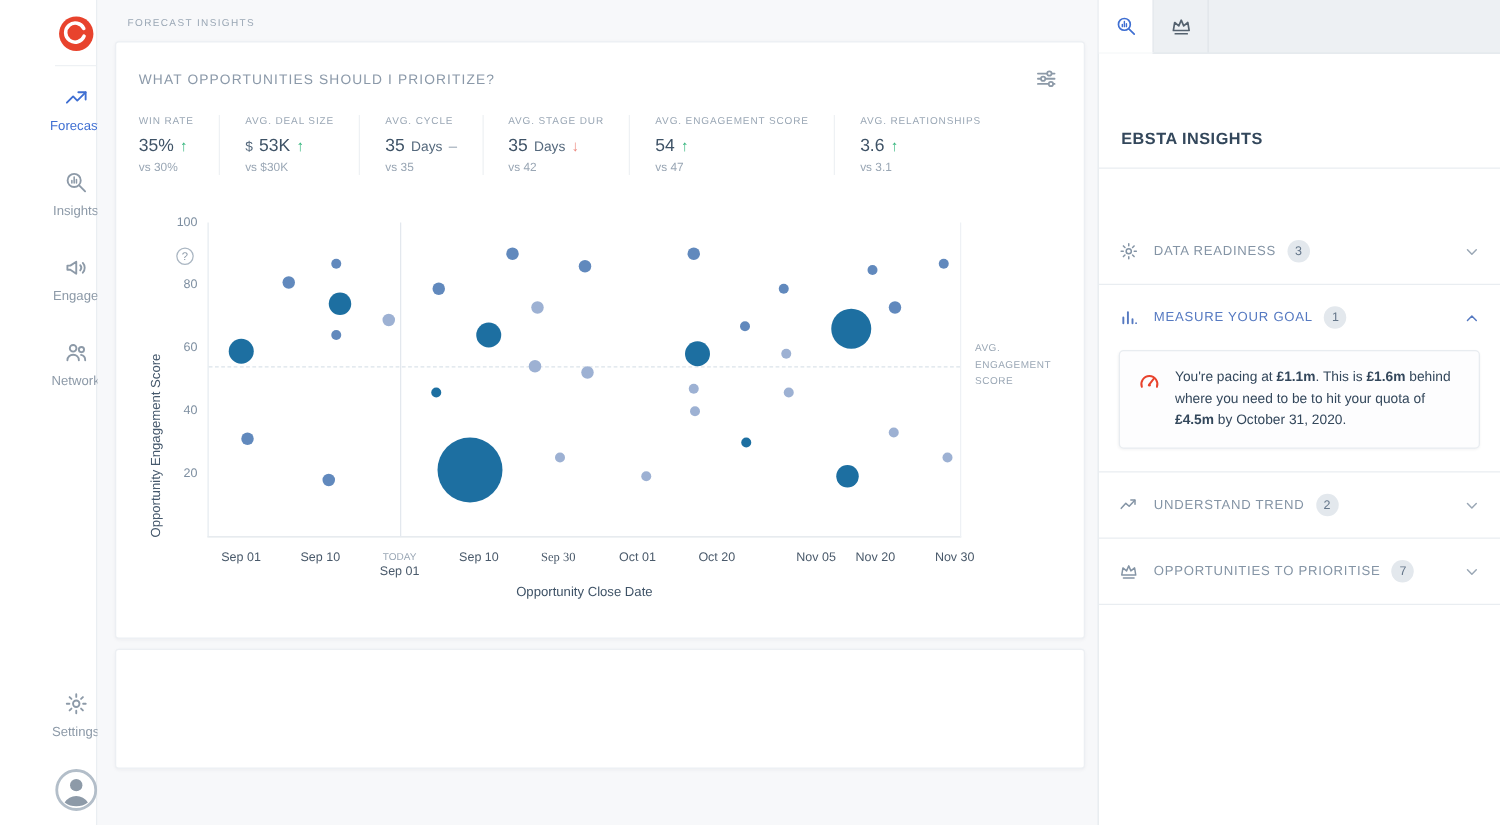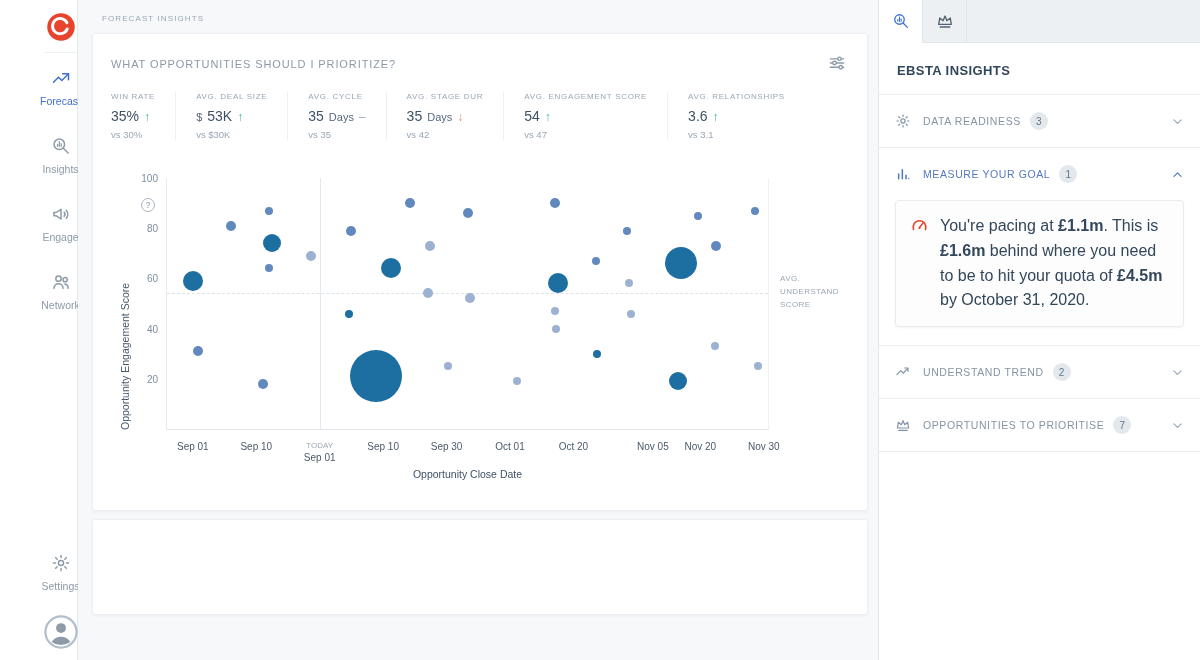--- a/index.html
+++ b/index.html
@@ -62,40 +62,40 @@
   .x-tick .today { display:block; font-size:8px; color:#9aa7b5; margin-bottom:1px; }
   .today-line { position:absolute; top:0; bottom:0; width:1px; background:#e3e8ee; }
   .avg-line { position:absolute; left:0; right:0; border-top:1px dashed #dbe3ea; }
   .bubble { position:absolute; border-radius:50%; transform:translate(-50%,-50%); cursor:pointer; }
   .right-label { position:absolute; left:calc(100% + 12px); top:38%; font-size:8px; letter-spacing:.4px; color:#9aa7b5; line-height:1.6; }
   .x-axis-label { position:absolute; left:55px; right:80px; top:298px; text-align:center; font-size:10.5px; color:#3e5266; }
 
   .empty-card { margin-top:8px; height:96px; }
 
   
-  .insights { width:322px; min-width:322px; background:#fff; border-left:1px solid #e2e7ec; display:flex; flex-direction:column; }
+  .insights { width:322px; min-width:322px; background:#fff; border-left:1px solid #e2e7ec; display:flex; flex-direction:column;gap:40px; }
   .tabs { height:43px; background:#edf0f3; display:flex; border-bottom:1px solid #e2e7ec; }
   .tab { width:44px; display:flex; align-items:center; justify-content:center; color:#55626f; cursor:pointer; border-right:1px solid #dfe4e9; position:relative; }
   .tab .icn svg { width:18px; height:18px; display:block; }
   .tab.active { background:#fff; color:#3f6fd2; }
   .tab.active::after { content:''; position:absolute; left:0; right:0; bottom:-1px; height:1px; background:#fff; }
   .panel-title { margin:0; padding:20px 18px 16px; font-size:13px; font-weight:700; letter-spacing:.4px; color:#33475b; border-bottom:1px solid #e9edf1; }
   .insight-section { border-bottom:1px solid #e9edf1; }
   .section-head { display:flex; align-items:center; padding:17px 16px; cursor:pointer; color:#8494a5; }
   .section-head .icn svg { width:16px; height:16px; display:block; }
   .section-label { margin-left:12px; font-size:10.5px; letter-spacing:.6px; }
   .badge { margin-left:9px; min-width:18px; height:18px; border-radius:9px; background:#e3e8ed; color:#64768a; font-size:10px; display:flex; align-items:center; justify-content:center; padding:0 5px; }
   .chev { margin-left:auto; color:#9aa7b5; }
   .chev svg { width:13px; height:13px; display:block; }
   .insight-section.expanded .section-head { color:#5579c1; }
   .insight-section.expanded .chev { color:#5579c1; }
   .alert { margin:0 16px 18px; border:1px solid #e8ecf0; border-radius:4px; background:#fdfdfe; box-shadow:0 1px 2px rgba(31,45,61,.05); padding:13px 14px; display:flex; gap:11px; }
   .alert-icon { color:#e8432d; flex:none; margin-top:2px; }
   .alert-icon svg { width:19px; height:19px; display:block; }
-  .alert-text { font-size:16px; color:#33475b; line-height:1.55; }
+  .alert-text { font-size:11px; color:#33475b; line-height:1.55; }
   .alert-text b { font-weight:700; }
 </style>
 </head>
 <body>
 
 <div class="app">
 
   <aside class="sidebar">
     <div class="logo-wrap">
       <svg viewBox="0 0 24 24">
@@ -247,29 +247,29 @@
             <div class="y-tick" style="top: 20%;">80</div>
             <div class="y-tick" style="top: 40%;">60</div>
             <div class="y-tick" style="top: 60%;">40</div>
             <div class="y-tick" style="top: 80%;">20</div>
             <div class="today-line" style="left: 25.41%;"></div>
             <div class="avg-line" style="top: 46%;"></div>
             <div class="x-tick" style="left: 4.3%;"><span>Sep 01</span></div>
             <div class="x-tick" style="left: 14.855%;"><span>Sep 10</span></div>
             <div class="x-tick" style="left: 25.41%;"><span class="today">TODAY</span><span>Sep 01</span></div>
             <div class="x-tick" style="left: 35.965%;"><span>Sep 10</span></div>
-            <div class="x-tick" style="left: 46.52%;"><span>Sep 30</span></div>
+            <div class="x-tick" style="left: 46.52%; font-family: Liberation Serif, serif;"><span>Sep 30</span></div>
             <div class="x-tick" style="left: 57.075%;"><span>Oct 01</span></div>
             <div class="x-tick" style="left: 67.63%;"><span>Oct 20</span></div>
             <div class="x-tick" style="left: 78.185%; padding-left: 32px;"><span>Nov 05</span></div>
             <div class="x-tick" style="left: 88.74%;"><span>Nov 20</span></div>
             <div class="x-tick" style="left: 99.295%;"><span>Nov 30</span></div>
             <div class="right-label">
               <div>AVG.</div>
-              <div>UNDERSTAND</div>
+              <div>ENGAGEMENT</div>
               <div>SCORE</div>
             </div>
             <div class="bubble" style="left: 34.7%; top: 79%; height: 52px; width: 52px; background: rgb(29, 111, 161);"></div>
             <div class="bubble" style="left: 85.6%; top: 34%; height: 32px; width: 32px; background: rgb(29, 111, 161);"></div>
             <div class="bubble" style="left: 4.3%; top: 41%; height: 20px; width: 20px; background: rgb(29, 111, 161);"></div>
             <div class="bubble" style="left: 37.2%; top: 36%; height: 20px; width: 20px; background: rgb(29, 111, 161);"></div>
             <div class="bubble" style="left: 65%; top: 42%; height: 20px; width: 20px; background: rgb(29, 111, 161);"></div>
             <div class="bubble" style="left: 17.4%; top: 26%; height: 18px; width: 18px; background: rgb(29, 111, 161);"></div>
             <div class="bubble" style="left: 85.1%; top: 81%; height: 18px; width: 18px; background: rgb(29, 111, 161);"></div>
             <div class="bubble" style="left: 5.1%; top: 69%; height: 10px; width: 10px; background: rgb(97, 137, 189);"></div>

